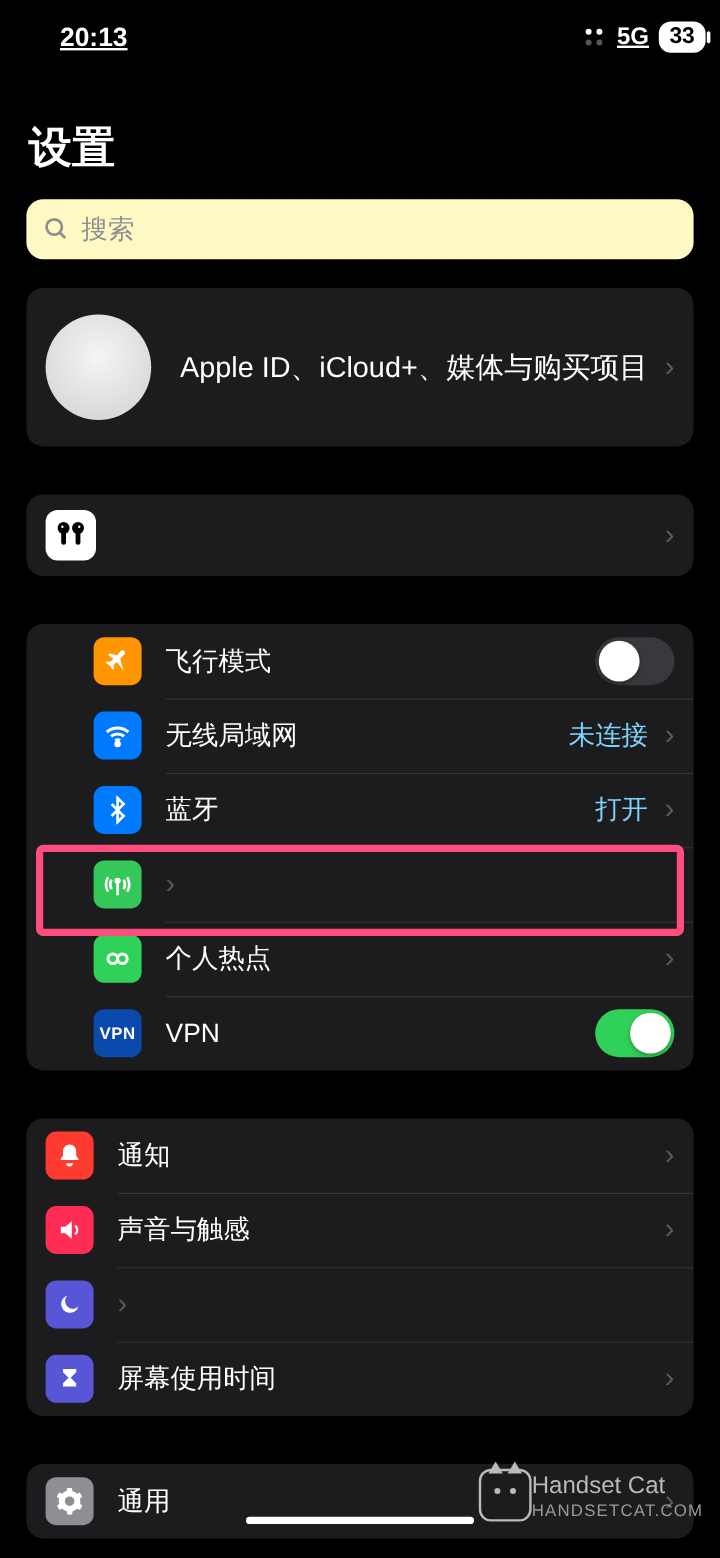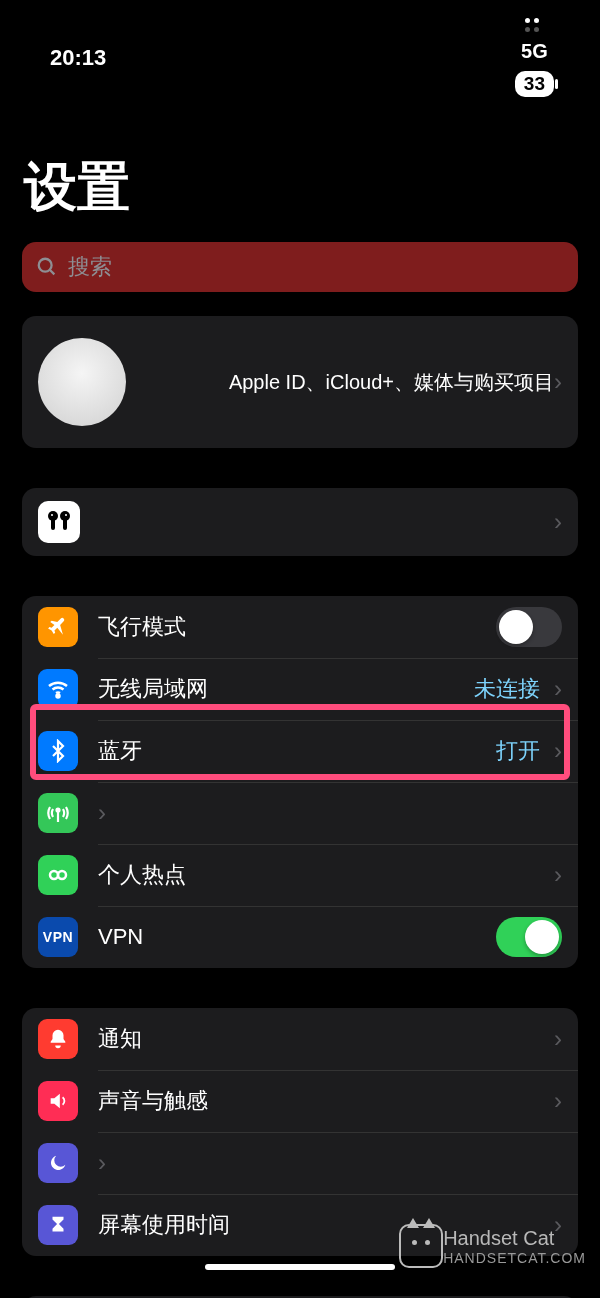--- a/index.html
+++ b/index.html
@@ -9,46 +9,47 @@
     background: #000;
     font-family: -apple-system, "Helvetica Neue", Arial, sans-serif;
     color: #fff;
     overflow: hidden;
     position: relative;
   }
   .status-bar {
     display: flex;
     justify-content: space-between;
     align-items: center;
-    padding: 18px 46px 10px 50px;
+    padding: 18px 12px 10px 50px;
     font-size: 22px;
     font-weight: 600;
-  }
-  .status-right { display: flex; align-items: center; gap: 8px; flex-direction: column; }
+    text-decoration: underline;
+  }
+  .status-right { display: flex; align-items: center; gap: 8px; }
   .cell-dots { display: flex; flex-direction: column; gap: 4px; margin-right: 4px; }
   .cell-dots-row { display: flex; gap: 4px; }
   .cell-dot { width: 5px; height: 5px; border-radius: 50%; background: #fff; }
   .cell-dot.dim { background: #555; }
   .battery-pill {
     background: #fff; color: #000; font-size: 19px; font-weight: 700;
     border-radius: 10px; padding: 2px 9px; position: relative;
   }
   .battery-pill::after{
     content:""; position:absolute; right:-4px; top:50%; transform:translateY(-50%);
     width:3px; height:10px; background:#fff; border-radius:2px;
   }
   .page-title {
-    font-size: 53px;
+    font-size: 36px;
     font-weight: 700;
     padding: 45px 24px 18px 24px;
     font-family: Liberation Mono, monospace;
   }
   .search-bar {
     margin: 0 22px 24px 22px;
-    background: #7f1d1d;
+    background: #fef9c3;
     border-radius: 14px;
     height: 50px;
     display:flex; align-items:center; gap:10px;
     padding: 0 14px;
     color: #8e8e93;
     font-size: 22px;
   }
   .group {
     margin: 0 22px 40px 22px;
     background: #1c1c1e;
@@ -157,21 +158,21 @@
       <circle cx="10" cy="10" r="7"></circle>
       <line x1="20" y1="20" x2="15" y2="15"></line>
     </svg>
   <span>搜索</span>
 </div>
 
 <div class="group">
   <div class="row account-row">
     <div class="avatar"></div>
     <div style="flex:1;">
-      <div class="row-label" style="font-size:20px;text-align:right;">Apple ID、iCloud+、媒体与购买项目</div>
+      <div class="row-label" style="font-size:24px;">Apple ID、iCloud+、媒体与购买项目</div>
     </div>
     <span class="chevron">›</span>
   </div>
 </div>
 
 <div class="group">
   <div class="row airpods-row">
     <div class="airpods-icon">
       <svg width="28" height="28" viewBox="0 0 28 28">
           <g fill="#000">
@@ -184,21 +185,21 @@
             <circle cx="7" cy="7" r="1"></circle>
             <circle cx="21" cy="7" r="1"></circle>
           </g>
         </svg>
     </div>
     <span class="row-label"></span>
     <span class="chevron">›</span>
   </div>
 </div>
 
-<div class="group" style="position:relative;">
+<div class="group" style="position:relative;padding-left:40px;">
   <div class="row">
     <div class="row-icon bg-orange">
       <svg width="24" height="24" viewBox="0 0 24 24" fill="#fff">
           <path d="M21 14l-9-5V4a2 2 0 10-4 0v5l-5 3v2l5-1v4l-2 1v2l4-1 4 1v-2l-2-1v-4l9 1z" transform="rotate(45 12 12)"></path>
         </svg>
     </div>
     <span class="row-label">飞行模式</span>
     <div class="toggle">
         <div class="knob"></div>
       </div>

